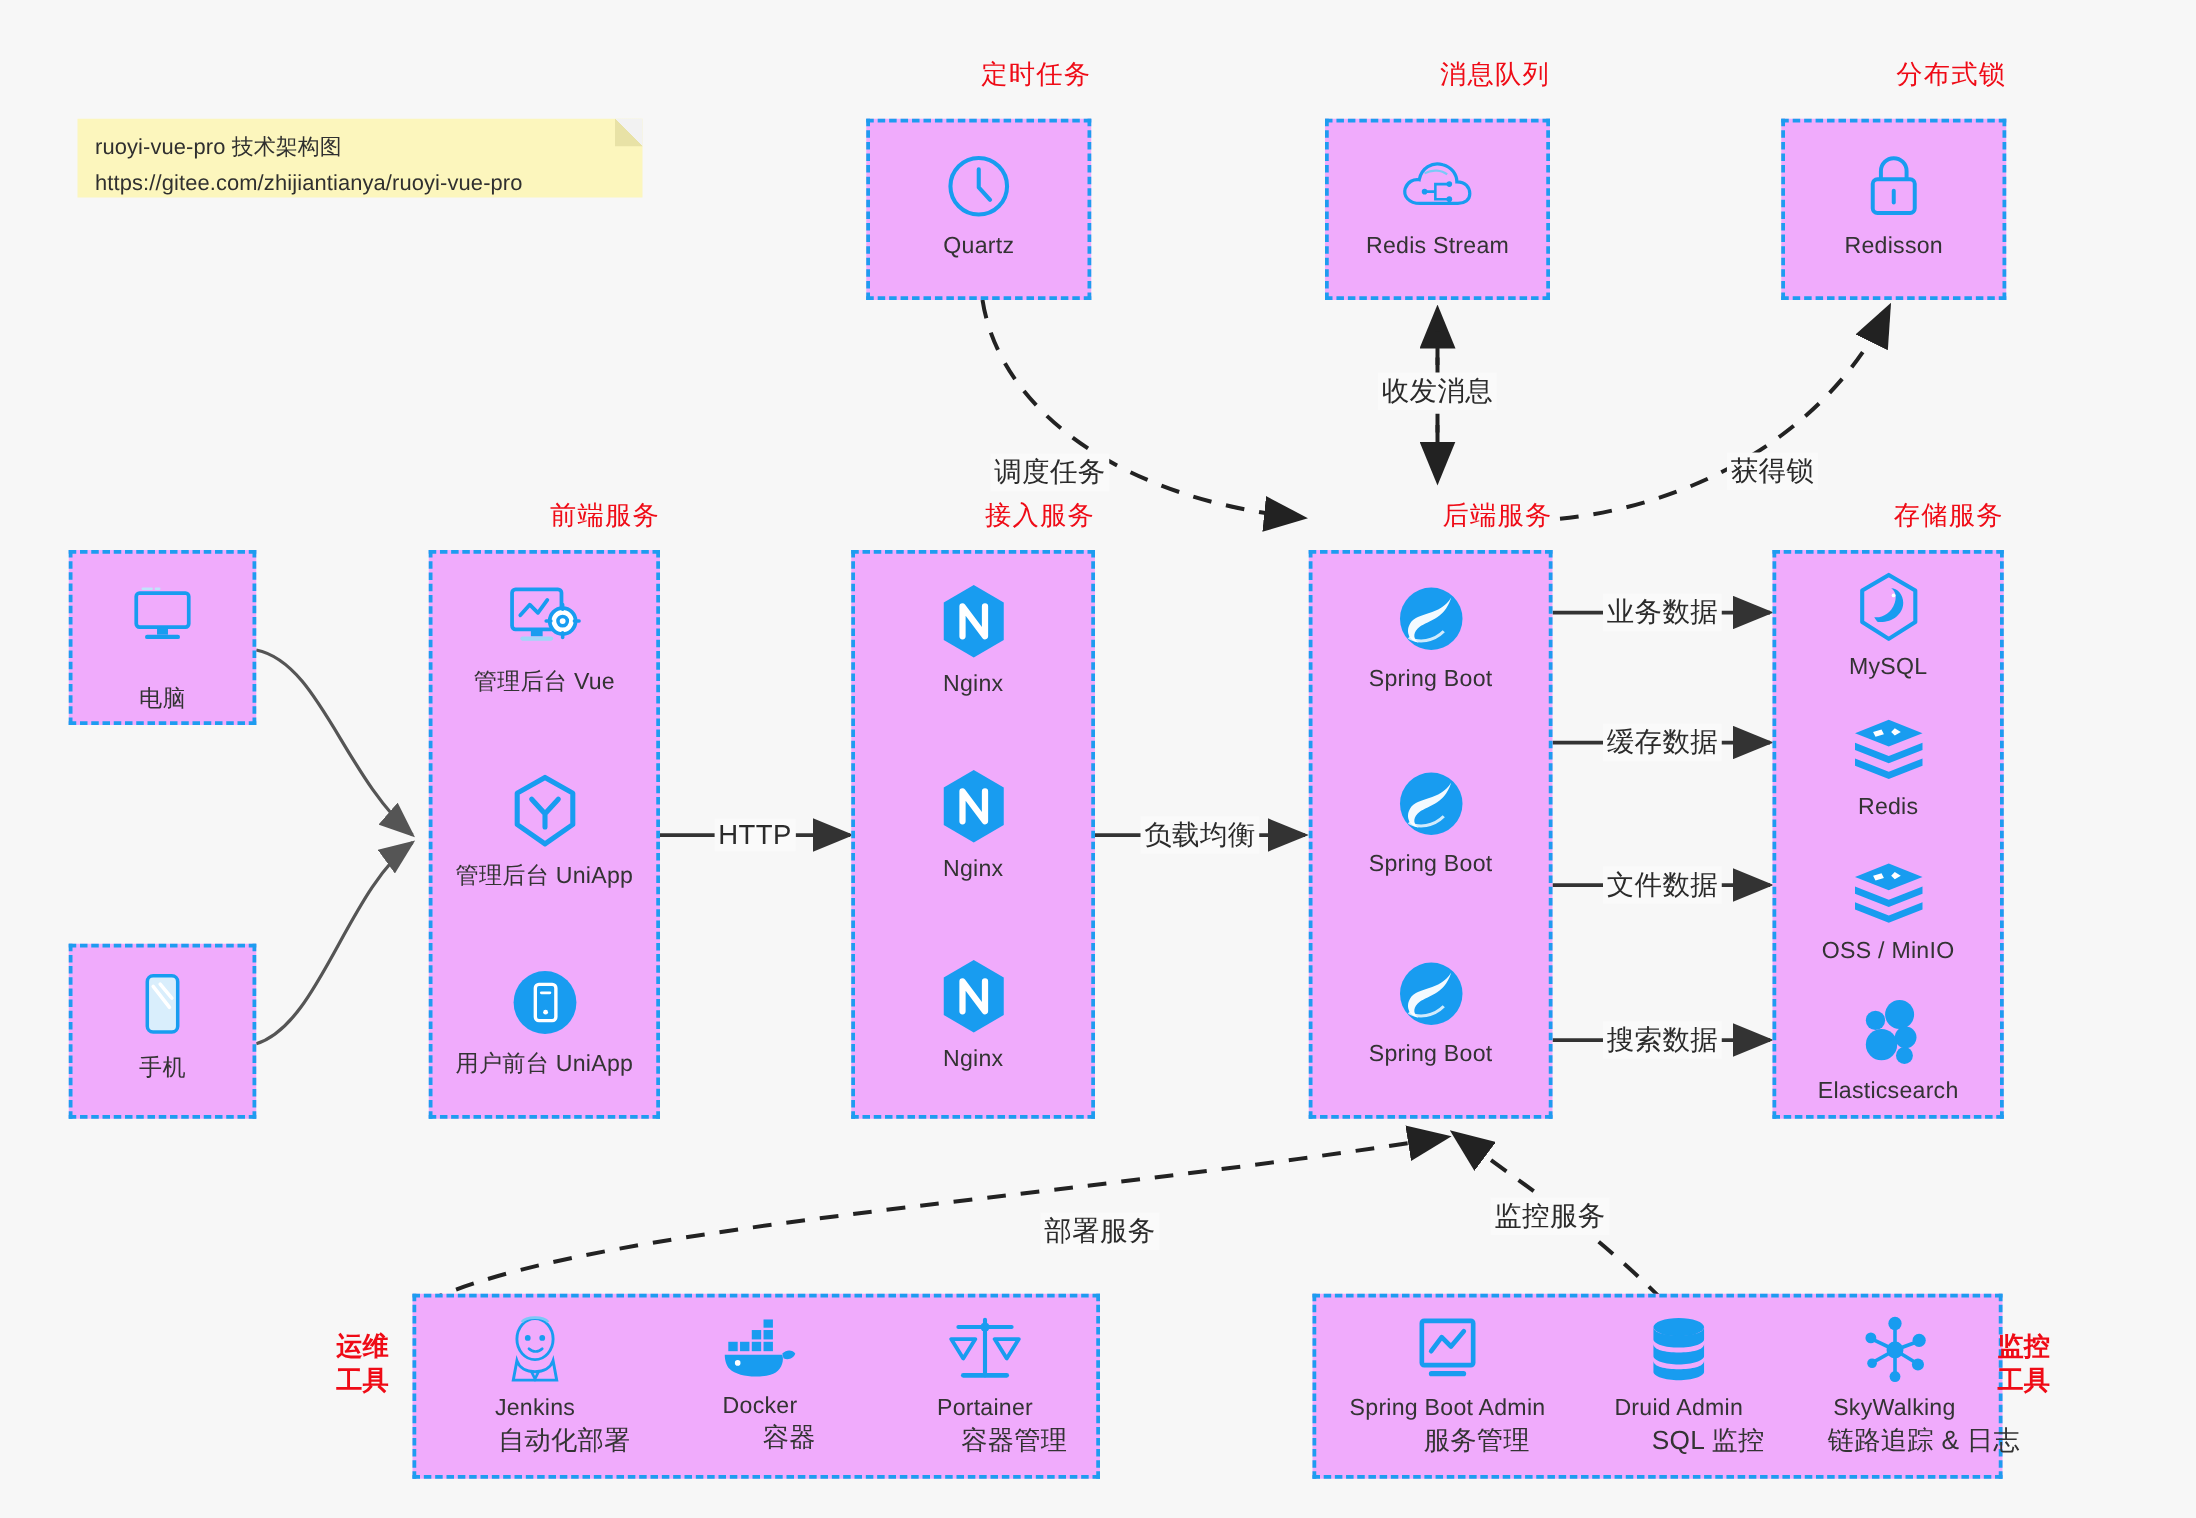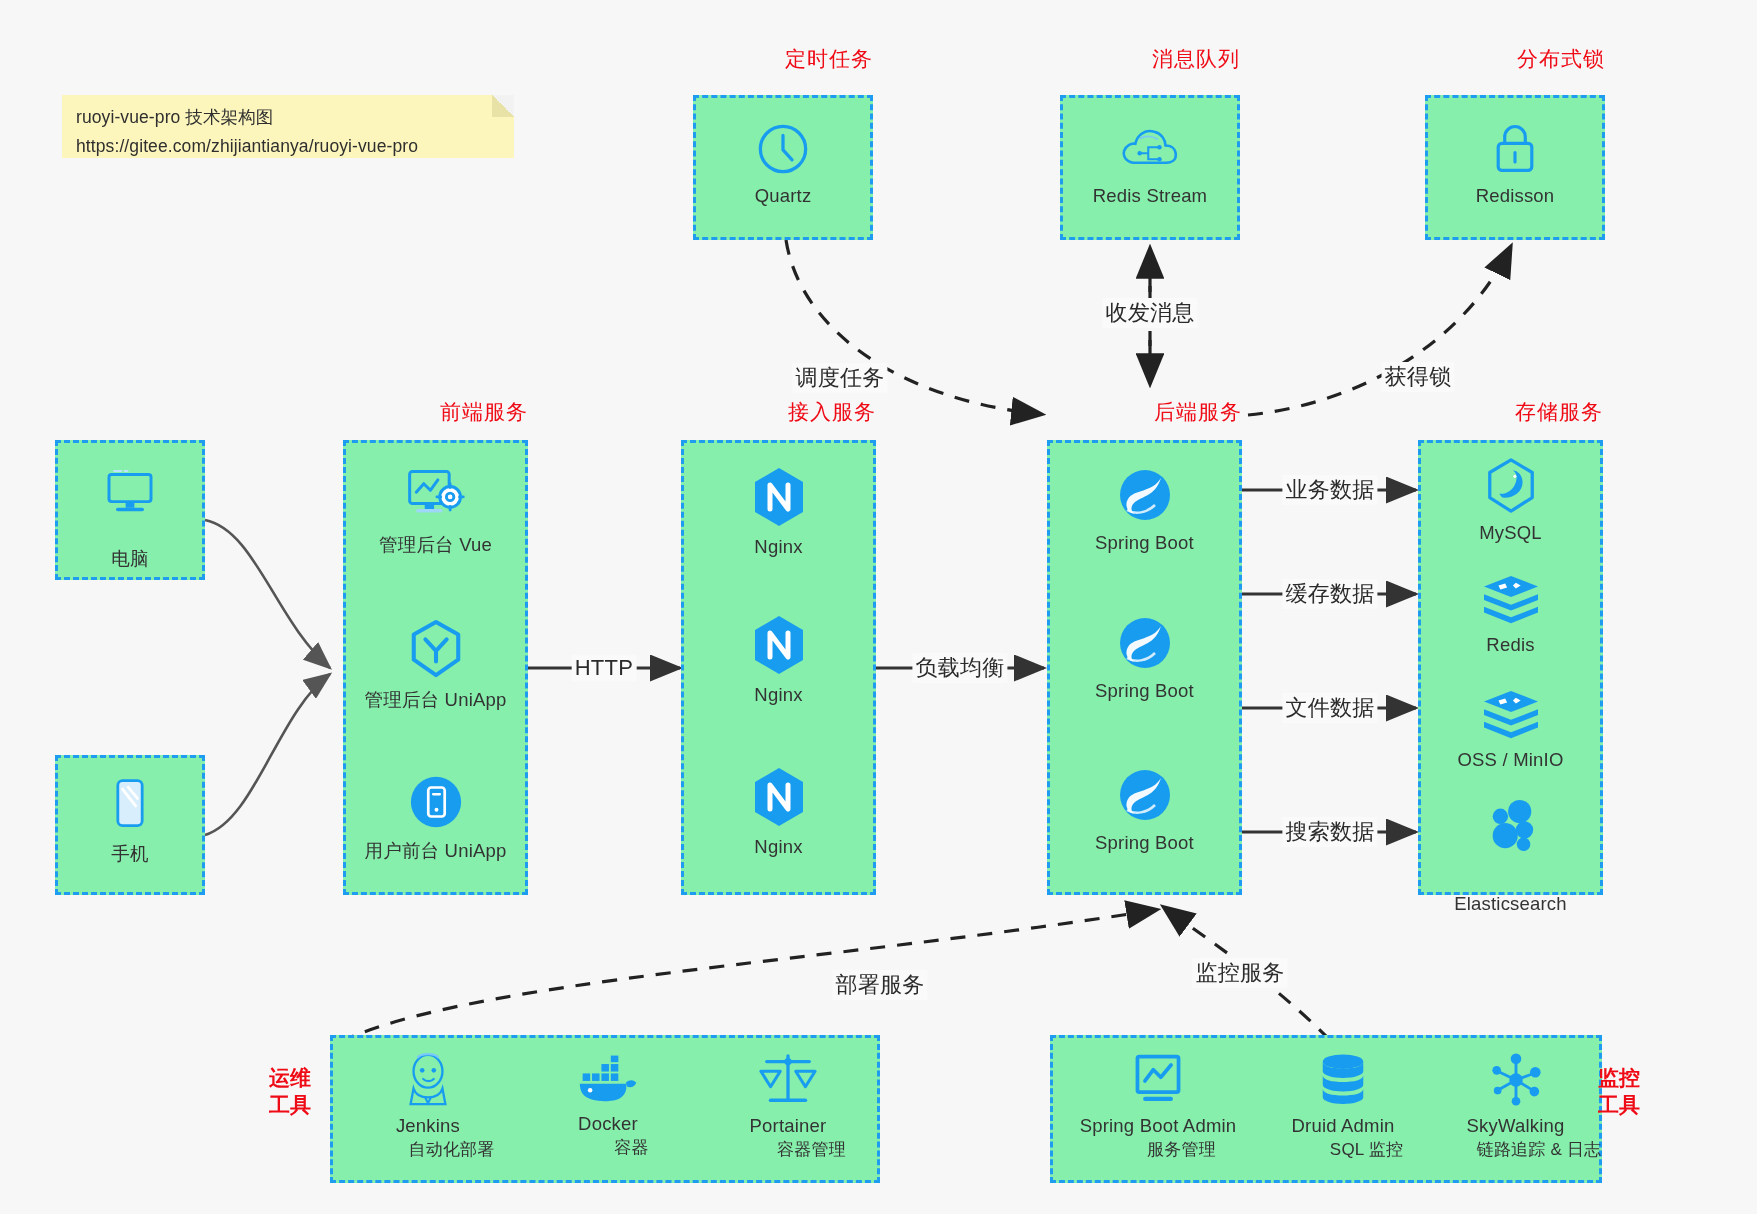--- a/index.html
+++ b/index.html
@@ -24,38 +24,38 @@
   }
   .note .lines{
     position:absolute;left:14px;top:8px;right:10px;
     font-size:17.5px;color:#2f2f2f;line-height:1.65;letter-spacing:.1px;
   }
 
   
   .group{
     position:absolute;
     border:3px dashed #1e9cf0;
-    background:#86efac;
+    background:#f0abfc;
     box-sizing:border-box;
   }
   .grp-title{
     position:absolute;
     color:#ef0b16;font-weight:normal;font-size:21px;
     white-space:nowrap;letter-spacing:1px;
     text-align:right;
   }
   .node{
     position:absolute;left:0;right:0;
     display:flex;flex-direction:column;align-items:center;justify-content:flex-start;
   }
   .node .cap{
     font-size:18.5px;color:#333;margin-top:7px;white-space:nowrap;letter-spacing:.2px;
   }
   .node .cap2{
-    font-size:17px;color:#333;margin-top:1px;white-space:nowrap;letter-spacing:.2px;margin-left:47px;
+    font-size:21px;color:#333;margin-top:1px;white-space:nowrap;letter-spacing:.2px;margin-left:47px;
   }
   .ico{display:block;}
 
   
   .elabel{
     position:absolute;
     font-size:22px;color:#2b2b2b;background:#fafafa;
     padding:0 3px;white-space:nowrap;
     transform:translate(-50%,-50%);
     letter-spacing:.3px;
@@ -294,21 +294,21 @@
     <div class="node" style="top:245px;text-align:center;">
       <svg class="ico" width="60" height="54" viewBox="0 0 62 56">
         <path d="M31 3 L59 14 L31 25 L3 14 Z" fill="#189cf0"></path>
         <path d="M3 22 L31 33 L59 22 L59 28 L31 39 L3 28 Z" fill="#189cf0"></path>
         <path d="M3 35 L31 46 L59 35 L59 41 L31 52 L3 41 Z" fill="#189cf0"></path>
         <path d="M18 13 L25 11 L27 15 L20 17 Z M36 10 L41 13 L36 16 L33 13 Z" fill="#ffffff"></path>
       </svg>
       <div class="cap">OSS / MinIO</div>
     </div>
 
-    <div class="node" style="top:355px;gap:32px;">
+    <div class="node" style="top:355px;">
       <svg class="ico" width="58" height="56" viewBox="0 0 60 58">
         <circle cx="39" cy="14" r="12" fill="#189cf0"></circle>
         <circle cx="19" cy="19" r="8" fill="#189cf0"></circle>
         <circle cx="44" cy="33" r="9" fill="#189cf0"></circle>
         <circle cx="24" cy="39" r="13" fill="#189cf0"></circle>
         <circle cx="43" cy="48" r="7" fill="#189cf0"></circle>
       </svg>
       <div class="cap">Elasticsearch</div>
     </div>
   </div>

